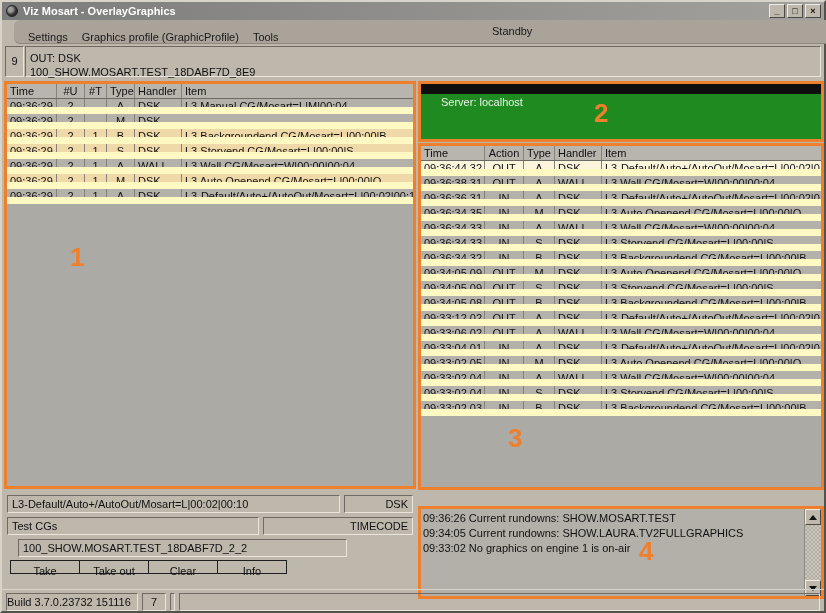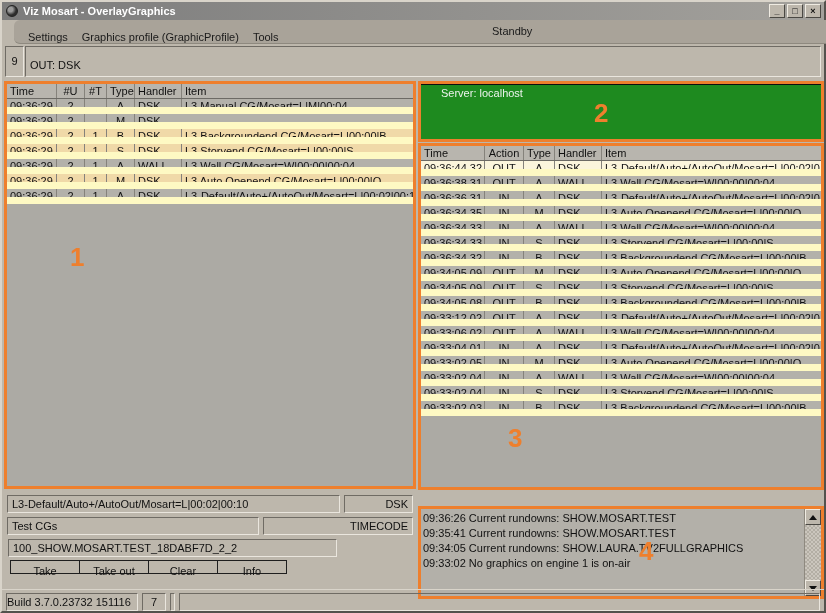--- a/index.html
+++ b/index.html
@@ -42,21 +42,21 @@
   .standby { position: absolute; left: 478px; top: 5px; }
   
   .out-num {
     position: absolute; left: 3px; top: 44px; width: 19px; height: 31px;
     border: 1px solid; border-color: #6F6B64 #EAE6DE #EAE6DE #6F6B64;
     text-align: center; line-height: 29px;
   }
   .out-main {
     position: absolute; left: 23px; top: 44px; width: 796px; height: 31px;
     border: 1px solid; border-color: #6F6B64 #EAE6DE #EAE6DE #6F6B64;
-    padding: 11px 0 0 4px; line-height: 14px;
+    padding: 4px 0 0 4px; line-height: 14px;
   }
   
   .region { position: absolute; border: 3px solid #EE7F2D; }
   .region1 { left: 2px;   top: 79px;  width: 412px; height: 408px; }
   .region2 { left: 416px; top: 79px;  width: 406px; height: 61px;  }
   .region3 { left: 416px; top: 141px; width: 406px; height: 347px; }
   .region4 { left: 416px; top: 504px; width: 406px; height: 93px;  }
   .ann {
     position: absolute; color: #EE7F2D; font-weight: bold; font-size: 26px; z-index: 5;
   }
@@ -78,21 +78,21 @@
   .lt .tc:nth-child(2) { width: 28px; text-align: center; }
   .lt .tc:nth-child(3) { width: 22px; text-align: center; }
   .lt .tc:nth-child(4) { width: 28px; text-align: center; }
   .lt .tc:nth-child(5) { width: 47px; }
   .rt .tc:nth-child(1) { width: 64px; }
   .rt .tc:nth-child(2) { width: 39px; text-align: center; }
   .rt .tc:nth-child(3) { width: 31px; text-align: center; }
   .rt .tc:nth-child(4) { width: 47px; }
   
   .g-panel { position: absolute; inset: 0; background: #0E0E0E;
-             display: flex; flex-direction: column; gap: 1px; padding-top: 1px; }
+             display: flex; flex-direction: column; gap: 1px; padding-top: 10px; }
   .srow { flex: 1 1 auto; background: #1E8A1F; color: #ECF3EC;
           padding-left: 20px; line-height: 16px; }
   
   .log { position: absolute; left: 0; top: 0; bottom: 0; right: 17px;
          background: #B3B0A9; padding: 2px 0 0 2px; overflow: hidden; }
   .logline { line-height: 15px; white-space: nowrap; }
   .vscroll { position: absolute; right: 0; top: 0; bottom: 0; width: 17px;
              background: conic-gradient(#CBC6BD 25%, #B3AEA4 0 50%, #CBC6BD 0 75%, #B3AEA4 0);
              background-size: 4px 4px; border-left: 1px solid #8E897F; }
   .sbtn { position: absolute; left: 0; width: 100%; height: 16px; background: #BDB7AC;
@@ -107,21 +107,21 @@
   
   .field {
     position: absolute; height: 18px; line-height: 15px; padding: 1px 4px;
     border: 1px solid; border-color: #6F6B64 #EAE6DE #EAE6DE #6F6B64;
     background: #BDB7AC; white-space: nowrap; overflow: hidden;
   }
   .f-template { left: 5px;   top: 493px; width: 333px; }
   .f-handler  { left: 342px; top: 493px; width: 69px;  text-align: right; }
   .f-group    { left: 5px;   top: 515px; width: 252px; }
   .f-timecode { left: 261px; top: 515px; width: 150px; text-align: right; }
-  .f-story    { left: 6px;   top: 537px; width: 329px; }
+  .f-story    { left: 16px;   top: 537px; width: 329px; }
   
   .btnrow { position: absolute; left: 8px; top: 558px; display: flex; }
   .pbtn { width: 70px; height: 14px; border: 1px solid #1E1E1E; margin-left: -1px;
           background: #BDB7AC; text-align: center; line-height: 20px; cursor: default; }
   .pbtn:first-child { margin-left: 0; }
   
   .statusbar { position: absolute; left: 0; top: 587px; width: 100%; height: 22px;
                border-top: 1px solid #D9D4CA; }
   .sbpanel { position: absolute; top: 3px; height: 18px; line-height: 16px;
              padding: 0 0; border: 1px solid; white-space: nowrap;
@@ -149,20 +149,21 @@
   <div class="menubar">
     <span class="menu-item">Settings</span>
     <span class="menu-item">Graphics profile (GraphicProfile)</span>
     <span class="menu-item">Tools</span>
     <span class="menu-item standby">Standby</span>
   </div>
 
   <div class="out-num">9</div>
   <div class="out-main">
     <div>OUT: DSK</div>
+    <div>100_SHOW.MOSART.TEST_18DABF7D_8E9</div>
   </div>
 
   <div class="region region1">
     <div class="tbl lt">
         <div class="trow thead">
           <span class="tc">Time</span>
           <span class="tc">#U</span>
           <span class="tc">#T</span>
           <span class="tc">Type</span>
           <span class="tc">Handler</span>
@@ -375,21 +376,20 @@
   <div class="btnrow">
     <div class="pbtn">Take</div>
     <div class="pbtn">Take out</div>
     <div class="pbtn">Clear</div>
     <div class="pbtn">Info</div>
   </div>
 
   <div class="region region4">
     <div class="log">
         <div class="logline">09:36:26 Current rundowns: SHOW.MOSART.TEST</div>
-        <div class="logline">09:35:41 Current rundowns: SHOW.MOSART.TEST</div>
         <div class="logline">09:34:05 Current rundowns: SHOW.LAURA.TV2FULLGRAPHICS</div>
         <div class="logline">09:33:02 No graphics on engine 1 is on-air</div>
       </div>
     <div class="vscroll">
       <div class="sbtn up">
           <div class="arr up"></div>
         </div>
       <div class="sbtn down">
           <div class="arr down"></div>
         </div>

